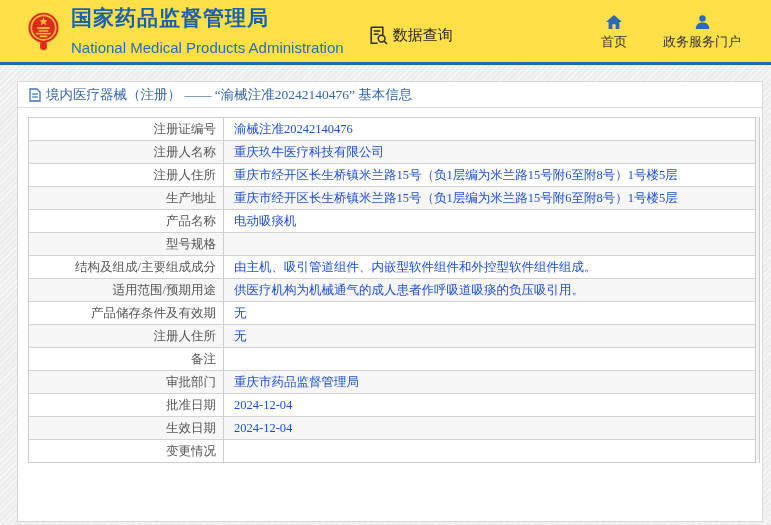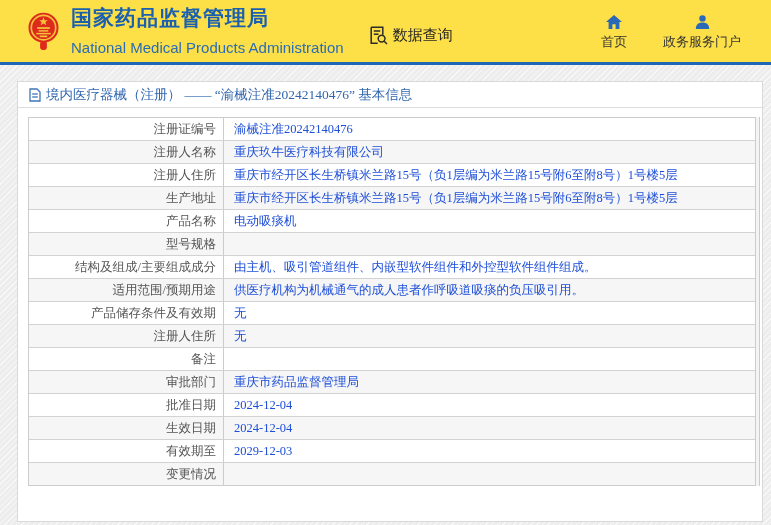--- a/index.html
+++ b/index.html
@@ -239,28 +239,20 @@
         <div class="tr">
           <div class="td-label">
             <span>生效日期</span>
           </div>
           <div class="td-value">
             <span>2024-12-04</span>
           </div>
         </div>
         <div class="tr">
           <div class="td-label">
-            <span>有效期至</span>
-          </div>
-          <div class="td-value">
-            <span>2029-12-03</span>
-          </div>
-        </div>
-        <div class="tr">
-          <div class="td-label">
             <span>变更情况</span>
           </div>
           <div class="td-value">
             <span></span>
           </div>
         </div>
       </div>
   </div>
 </div>
 

